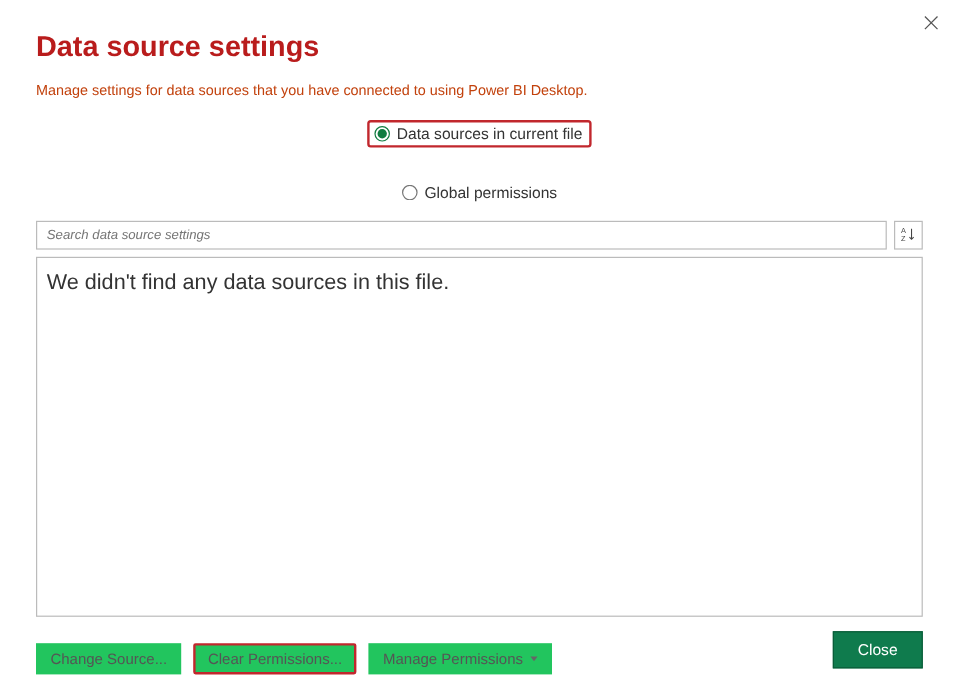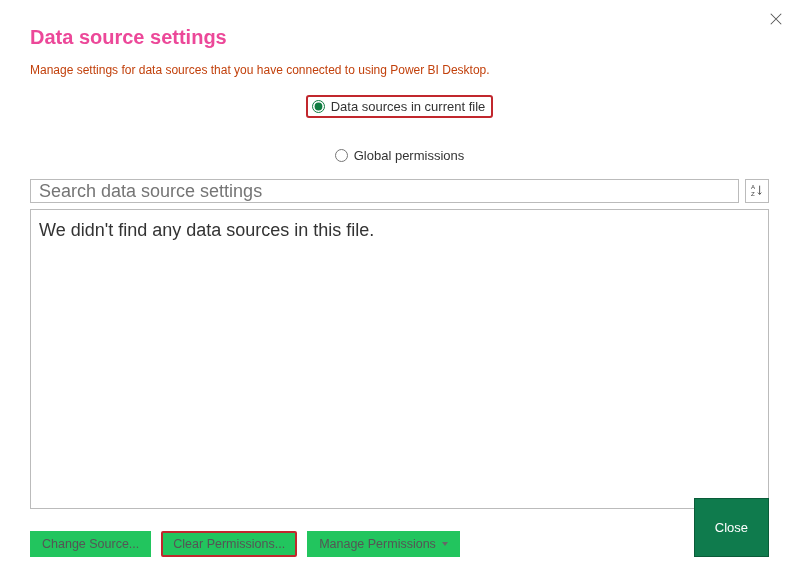--- a/index.html
+++ b/index.html
@@ -22,23 +22,23 @@
   .close-x {
     position: absolute;
     top: 8px;
     right: 12px;
     font-size: 16px;
     color: #555;
     cursor: pointer;
     padding: 4px;
   }
   h1.title {
-    font-size: 20px;
+    font-size: 24px;
     font-weight: 600;
-    color: #ec4899;
+    color: #b91c1c;
     margin: 6px 0 14px 0;
   }
   .subtitle {
     font-size: 12px;
     color: #c2410c;
     margin-bottom: 18px;
   }
   .radio-row {
     display: flex;
     gap: 30px;
@@ -68,21 +68,22 @@
   .search-row {
     display: flex;
     gap: 6px;
     margin-bottom: 6px;
   }
   .search-input {
     flex: 1;
     height: 24px;
     border: 1px solid #bbb;
     padding: 2px 8px;
-    font-size: 18px;
+    font-size: 11px;
+    font-style: italic;
     color: #888;
     outline: none;
   }
   .sort-button {
     width: 24px;
     height: 24px;
     border: 1px solid #bbb;
     background: #fff;
     display: flex;
     align-items: center;
@@ -132,21 +133,21 @@
   .footer {
     position: absolute;
     bottom: 22px;
     right: 30px;
   }
   .btn-primary {
     background: #0f7b4d;
     color: #fff;
     border: 1px solid #0a5c39;
     font-size: 13px;
-    padding: 21px 20px;
+    padding: 7px 20px;
     cursor: pointer;
     font-family: inherit;
   }
 </style>
 </head>
 <body>
 
 <div class="dialog">
 
   <div class="close-x">

